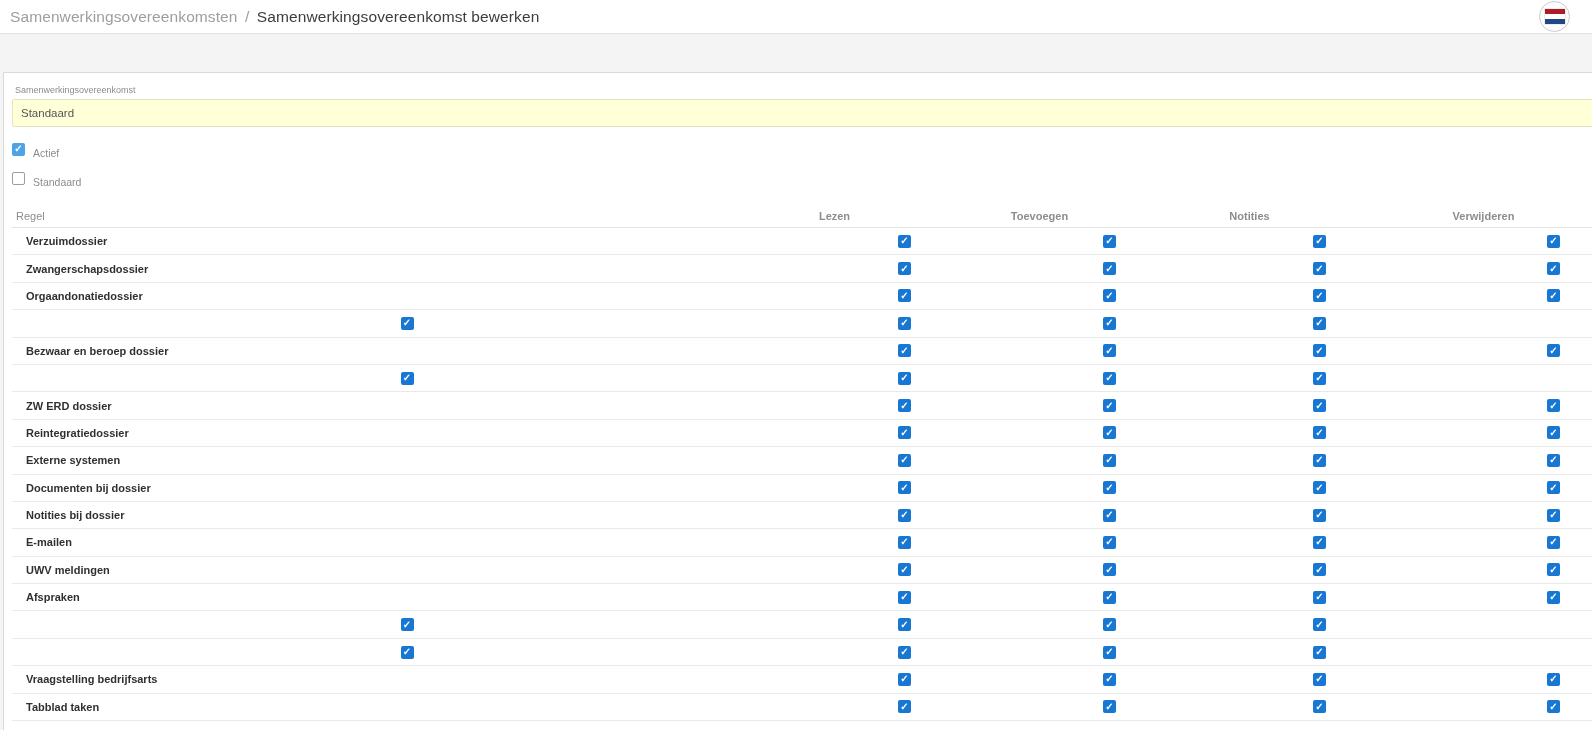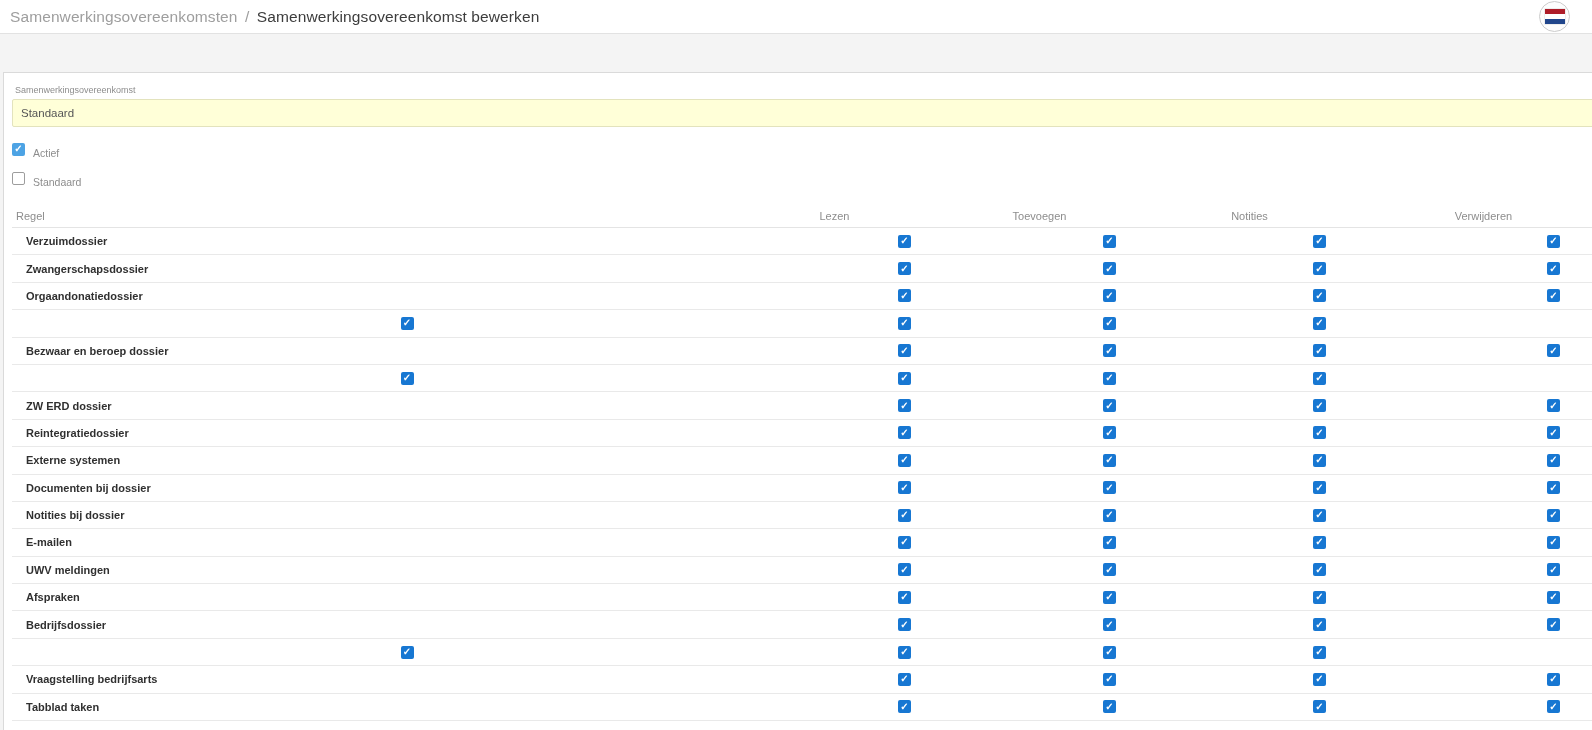--- a/index.html
+++ b/index.html
@@ -101,21 +101,21 @@
     display: grid;
     grid-template-columns: 790px 205px 205px 215px 1fr;
     align-items: center;
   }
   .phead {
     height: 24px;
     color: #8d8d8d;
     border-bottom: 1px solid #e4e4e4;
   }
   .phead .regel-h { padding-left: 4px; }
-  .phead .col-h { justify-self: center; transform: translateX(-70px); }
+  .phead .col-h { justify-self: center; transform: translateX(-70px); font-weight: bold; }
   .trow {
     height: 27.4px;
     border-bottom: 1px solid #e9e9e9;
   }
   .trow .row-label { padding-left: 14px; color: #303030; font-weight: bold; }
   .cbcell { justify-self: center; cursor: pointer; display: flex; }
 </style>
 </head>
 <body>
 
@@ -490,21 +490,20 @@
             </span>
           </div>
     <div class="cbcell">
             <span class="cb checked-dark">
               <span class="mark">✓</span>
             </span>
           </div>
   </div>
 
   <div class="prow trow">
-    <div class="row-label">Bedrijfsdossier</div>
     <div class="cbcell">
             <span class="cb checked-dark">
               <span class="mark">✓</span>
             </span>
           </div>
     <div class="cbcell">
             <span class="cb checked-dark">
               <span class="mark">✓</span>
             </span>
           </div>

